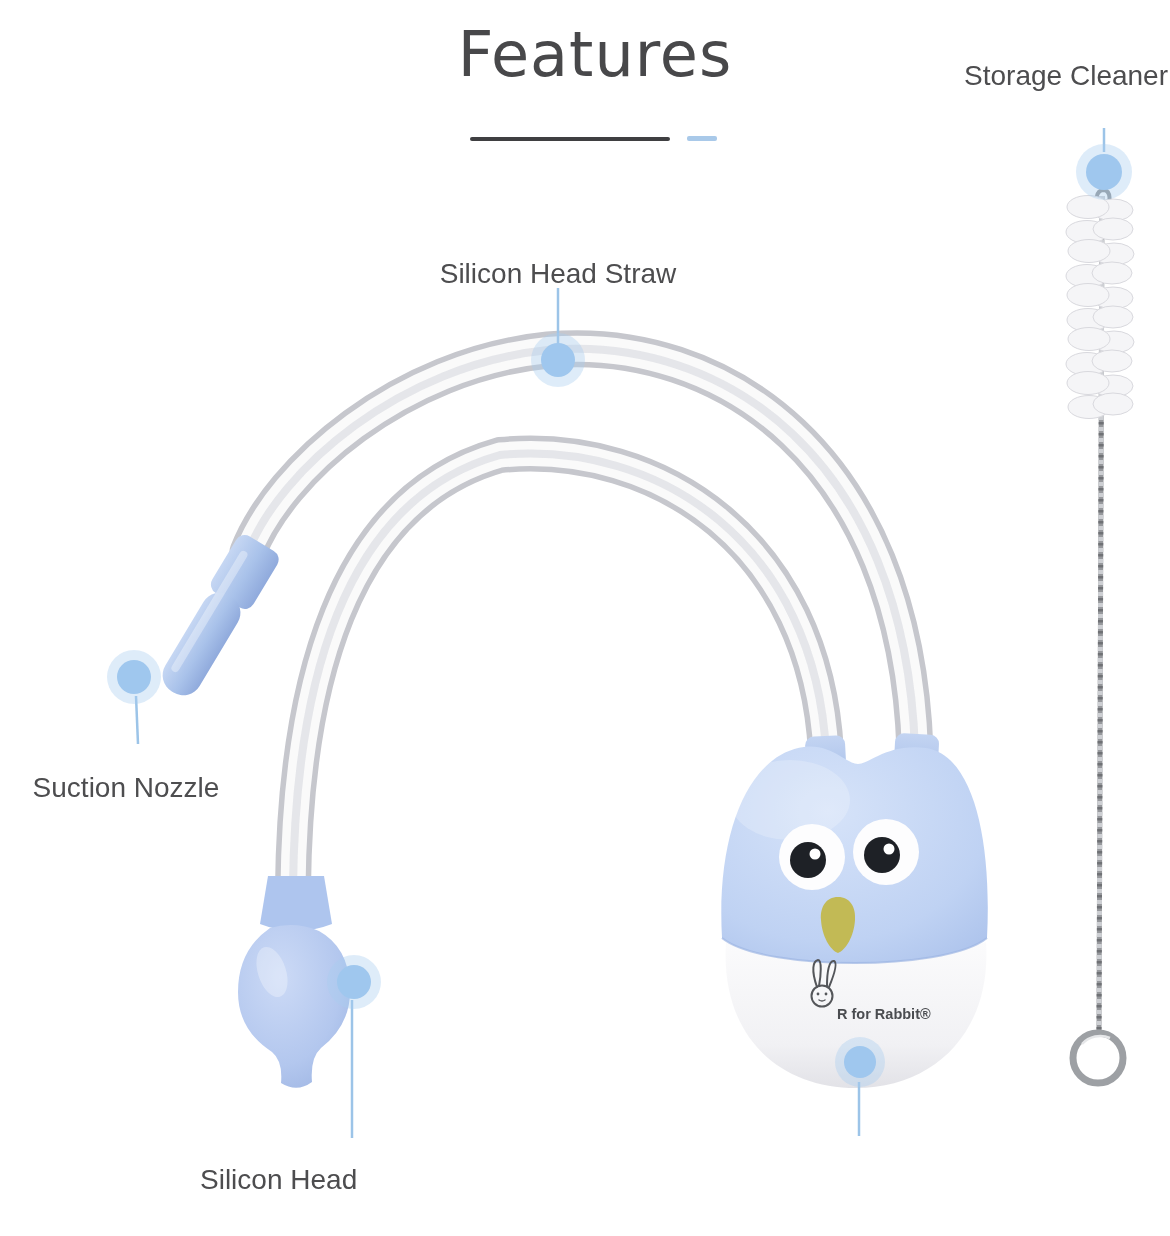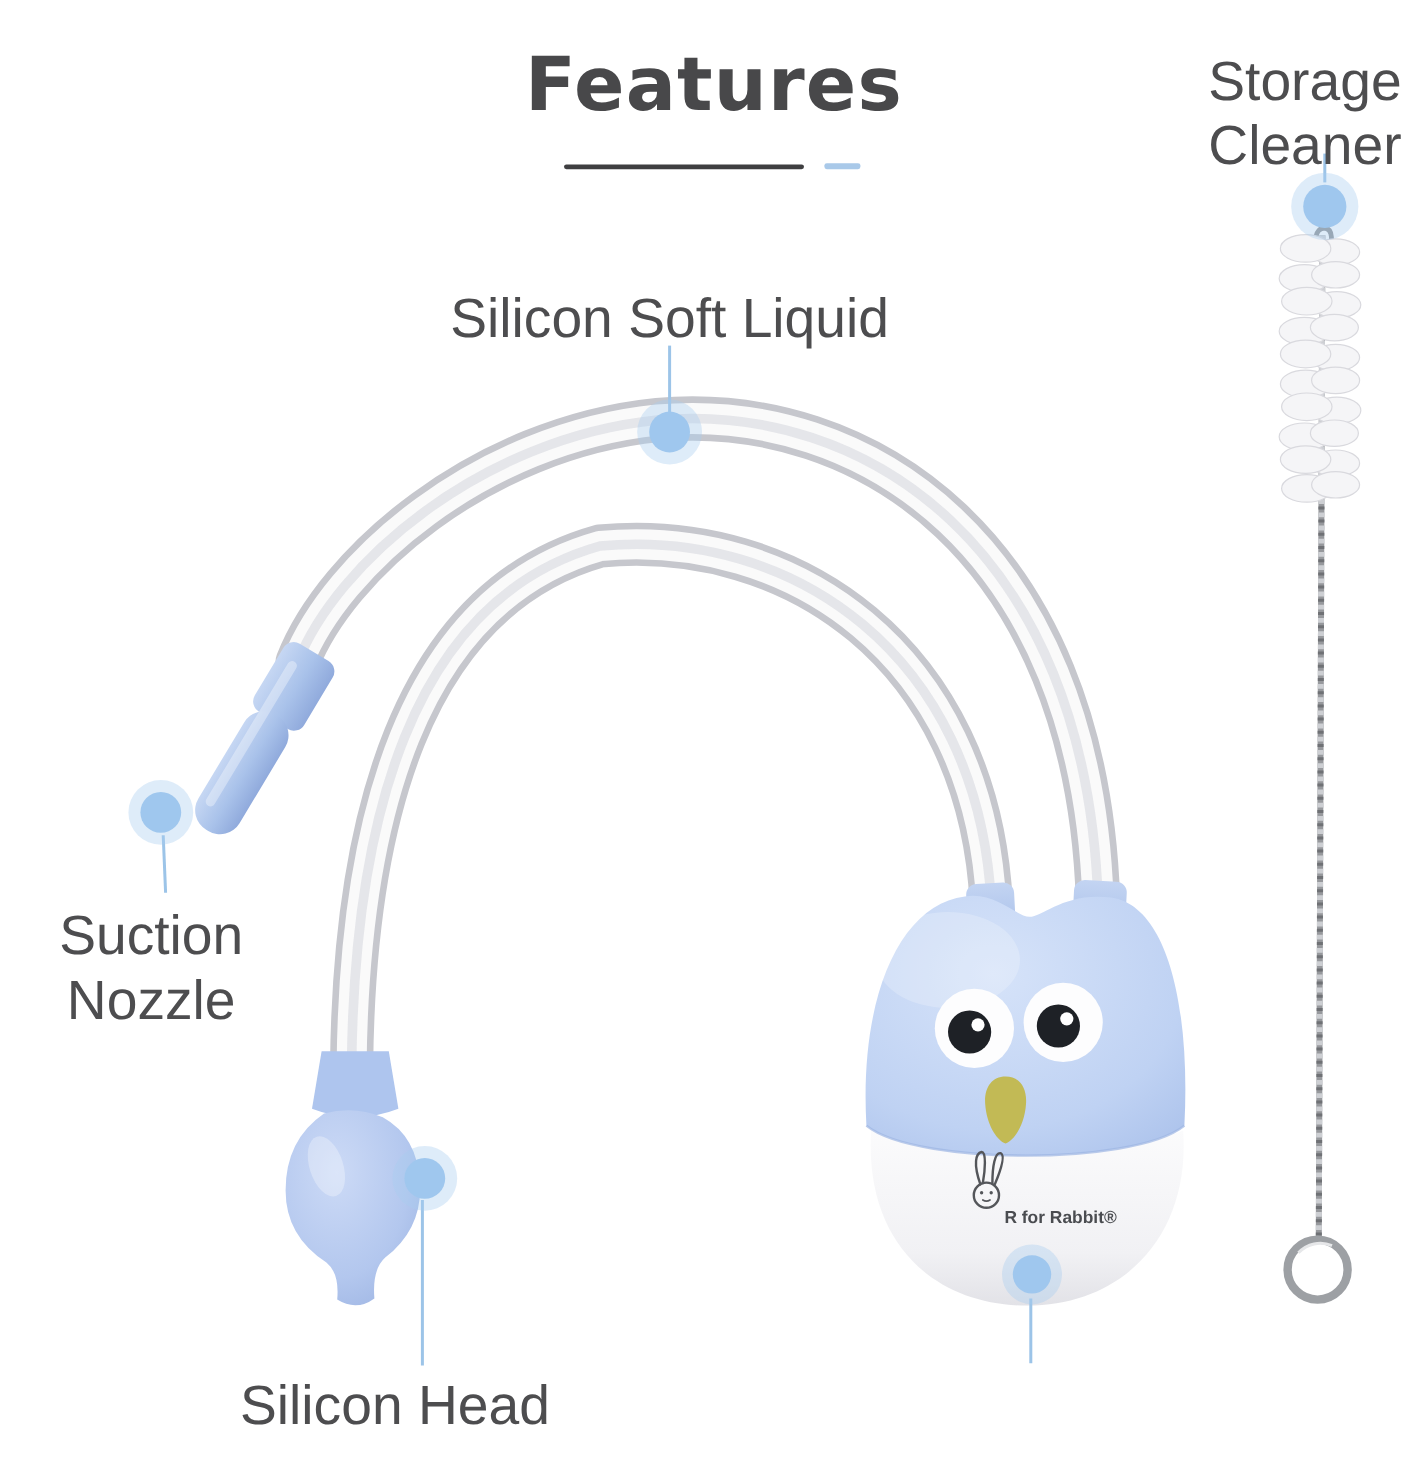--- a/index.html
+++ b/index.html
@@ -2,29 +2,30 @@
 <html><head>
 <meta charset="utf-8">
 <style>
   html,body{margin:0;padding:0;background:#ffffff;}
   .stage{
     position:relative;width:1170px;height:1236px;background:#ffffff;
     font-family:"Liberation Sans", sans-serif;overflow:hidden;
   }
   .art{position:absolute;left:0;top:0;width:1170px;height:1236px;}
   .page-title{
-    position:absolute;left:200px;top:34px;width:790px;text-align:center;
-    font-family:"DejaVu Sans", sans-serif;font-weight:700;font-size:62px;
+    position:absolute;left:200px;top:18px;width:790px;text-align:center;
+    font-family:"DejaVu Sans", sans-serif;font-weight:400;font-size:62px;
     letter-spacing:1px;color:#48484a;
   }
   .title-underline{position:absolute;left:470px;top:137px;width:200px;height:4px;background:#3f3f41;border-radius:2px;}
   .title-underline-accent{position:absolute;left:687px;top:136px;width:30px;height:5px;background:#a9c9e9;border-radius:2px;}
   .feature-label{
-    position:absolute;color:#4d4d4f;font-size:46px;line-height:1.18;
+    position:absolute;color:#4d4d4f;font-size:28px;line-height:1.18;
     font-family:"Liberation Sans", sans-serif;
+    margin-top:19px;
   }
   .lbl-straw{left:358px;top:238px;width:400px;text-align:center;}
   .lbl-nozzle{left:0px;top:752px;width:252px;text-align:center;}
   .lbl-head{left:200px;top:1144px;width:306px;text-align:left;}
   .lbl-liquid{left:656px;top:1144px;width:406px;text-align:center;}
   .lbl-cleaner{left:960px;top:40px;width:208px;text-align:right;}
 </style>
 </head>
 <body>
 
@@ -198,18 +199,18 @@
         <circle cx="860" cy="1062" r="25" fill="#a9cdf0" opacity="0.38"></circle>
         <circle cx="860" cy="1062" r="16" fill="#9fc7ee"></circle>
       </g>
     </g>
   </svg>
 
   <div class="page-title">Features</div>
   <div class="title-underline"></div>
   <div class="title-underline-accent"></div>
 
-  <div class="feature-label lbl-straw">Silicon Soft Liquid</div>
+  <div class="feature-label lbl-straw">Silicon Head Straw</div>
   <div class="feature-label lbl-cleaner">Storage Cleaner</div>
   <div class="feature-label lbl-nozzle">Suction Nozzle</div>
   <div class="feature-label lbl-head">Silicon Head</div>
 
 </div>
 
 </body></html>

